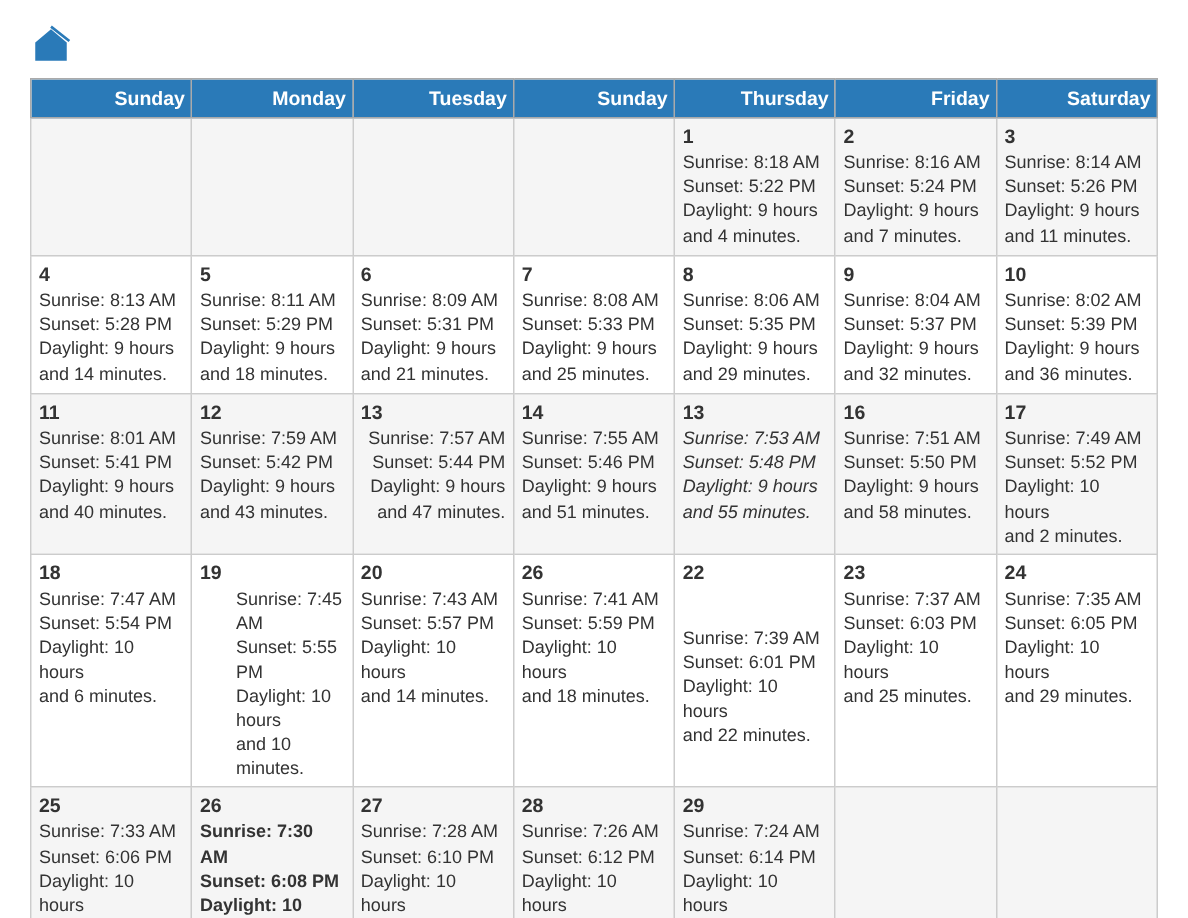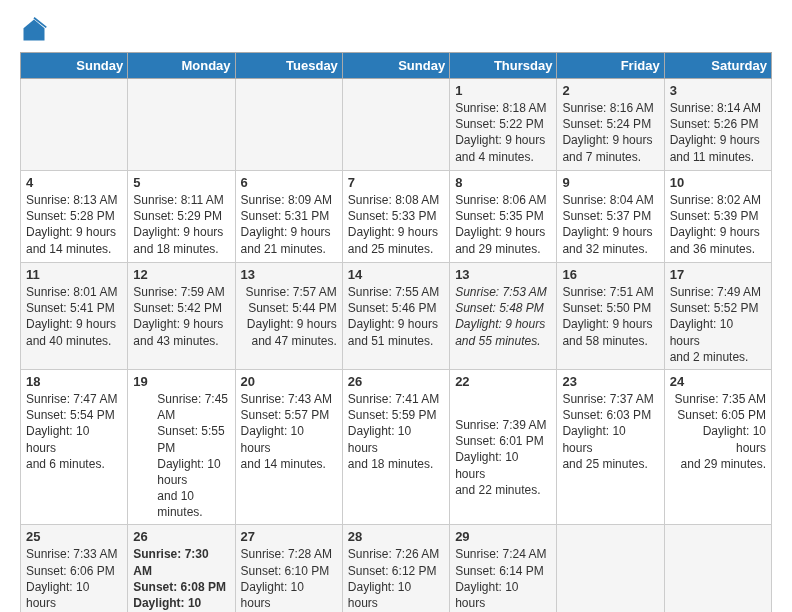--- a/index.html
+++ b/index.html
@@ -295,21 +295,21 @@
           </td>
           <td>
             <span class="day-num">23</span>
             <div class="day-info" style="white-space: pre-line;">Sunrise: 7:37 AM
 Sunset: 6:03 PM
 Daylight: 10 hours
 and 25 minutes.</div>
           </td>
           <td>
             <span class="day-num">24</span>
-            <div class="day-info" style="white-space: pre-line; text-align: right;">Sunrise: 7:35 AM
+            <div class="day-info" style="white-space: pre-line;">Sunrise: 7:35 AM
 Sunset: 6:05 PM
 Daylight: 10 hours
 and 29 minutes.</div>
           </td>
         </tr>
         <tr>
           <td>
             <span class="day-num">25</span>
             <div class="day-info" style="white-space: pre-line;">Sunrise: 7:33 AM
 Sunset: 6:06 PM

